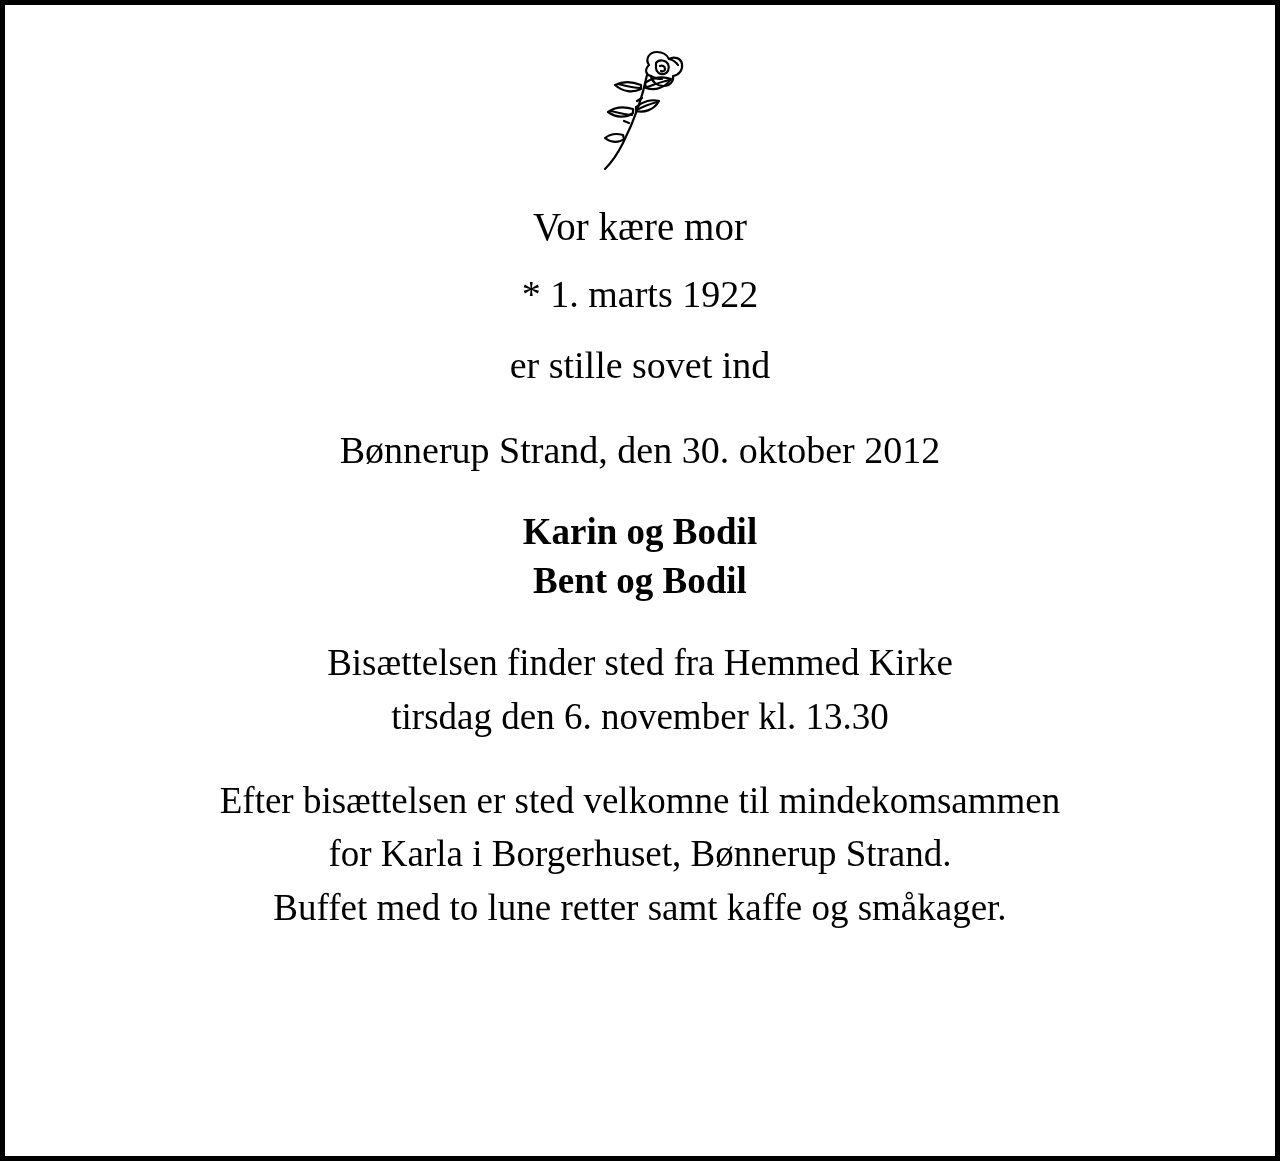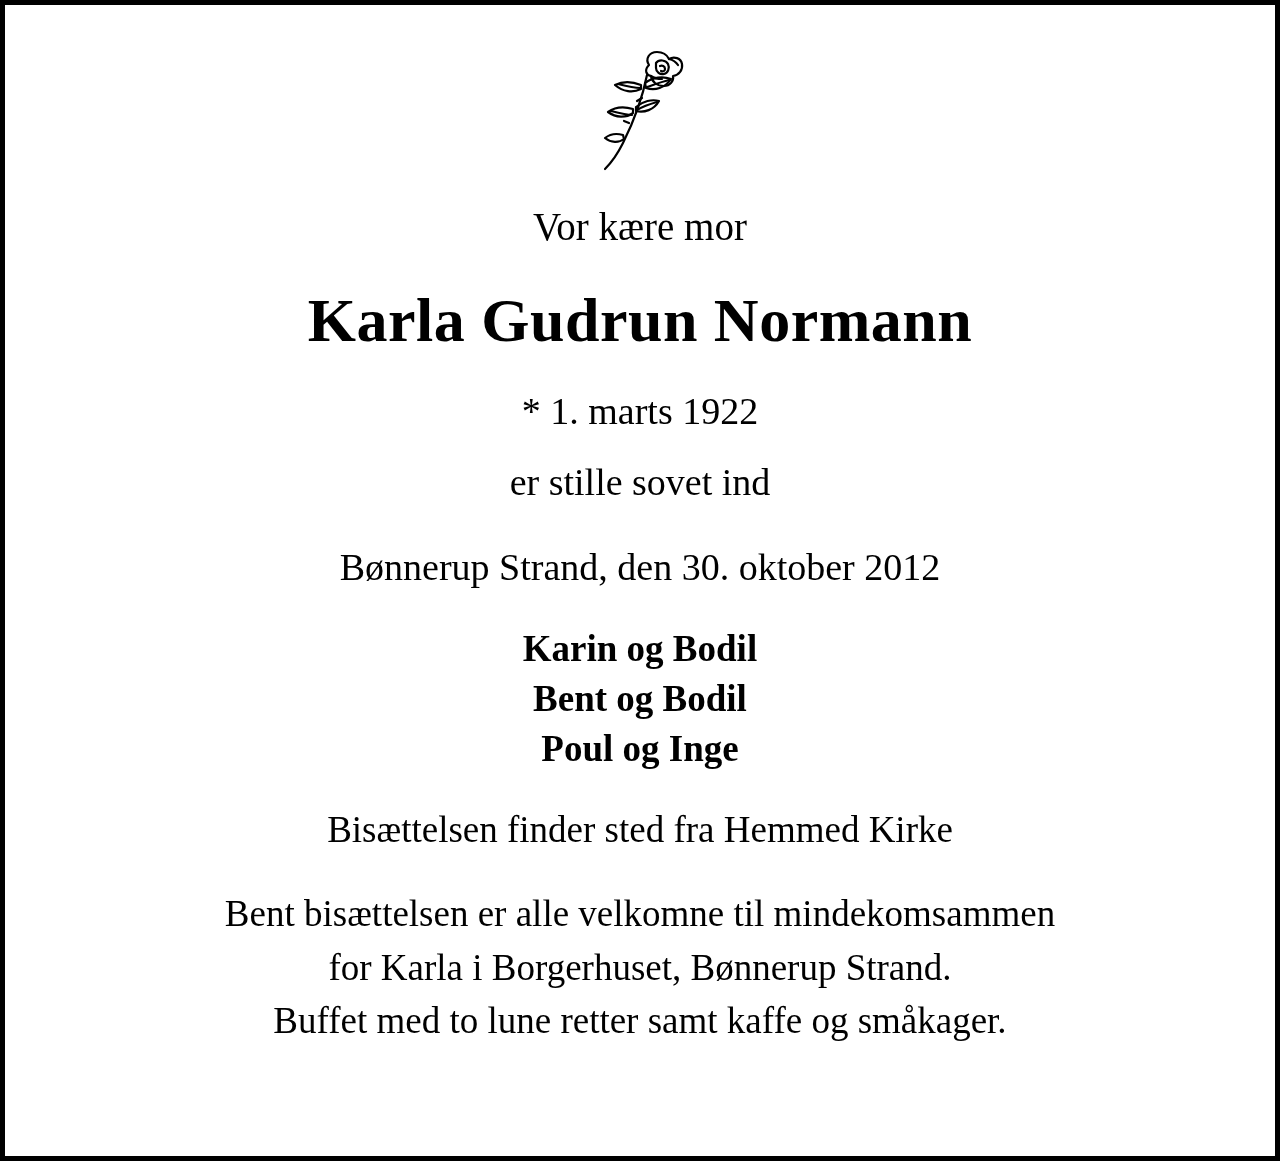--- a/index.html
+++ b/index.html
@@ -128,37 +128,36 @@
 
       <path d="M52 58 L57 55"></path>
       <path d="M44 80 L39 78"></path>
     </svg>
   </div>
 
   <div class="line intro">
     <span>Vor kære mor</span>
   </div>
 
-  <div class="line name">Karla Gudrun Normann</div>
 
   <div class="line born">* 1. marts 1922</div>
 
   <div class="line passed">er stille sovet ind</div>
 
   <div class="line place">Bønnerup Strand, den 30. oktober 2012</div>
 
   <div class="line survivors">
     <span>Karin og Bodil</span>
     <span>Bent og Bodil</span>
-    <span>Poul og Inge</span>
   </div>
 
   <div class="line service">
     <span>Bisættelsen finder sted fra Hemmed Kirke</span>
+    <span>tirsdag den 6. november kl. 13.30</span>
   </div>
 
   <div class="line reception">
-    <span>Bent bisættelsen er alle velkomne til mindekomsammen</span>
+    <span>Efter bisættelsen er sted velkomne til mindekomsammen</span>
     <span>for Karla i Borgerhuset, Bønnerup Strand.</span>
     <span>Buffet med to lune retter samt kaffe og småkager.</span>
   </div>
 
 </div>
 
 </body></html>

